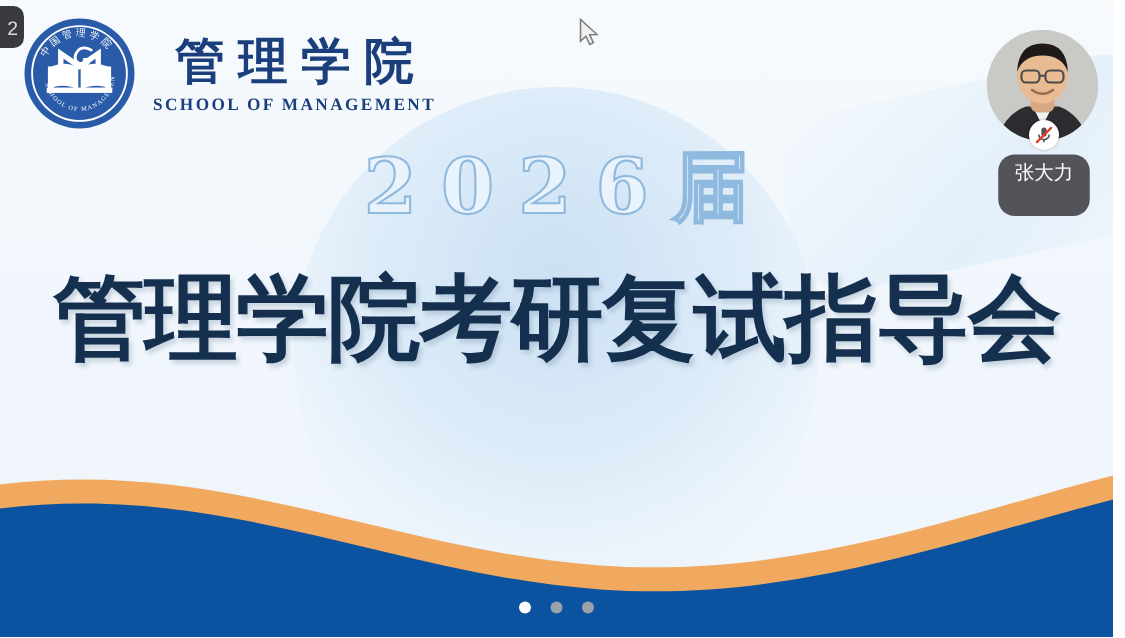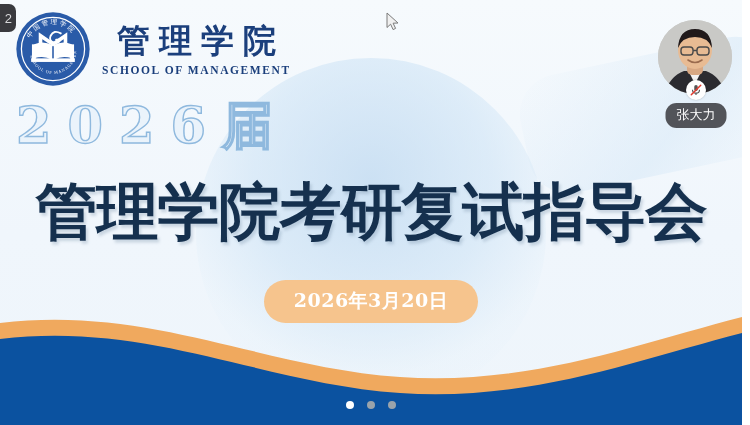--- a/index.html
+++ b/index.html
@@ -97,21 +97,21 @@
     letter-spacing: 1.6px;
     margin-top: 3px;
   }
 
   
   .year {
     position: absolute;
     left: 0;
     top: 100px;
     width: 742px;
-    text-align: left;
+    text-align: center;
     font-family: "DejaVu Serif", "Liberation Serif", serif;
     font-size: 51px;
     font-weight: 700;
     letter-spacing: 16px;
     text-indent: 16px;
     color: #eaf3fb;
     -webkit-text-stroke: 1.4px #8fb9de;
     line-height: 1;
   }
 
@@ -211,21 +211,21 @@
     box-shadow: 0 0 2px rgba(0,0,0,.25);
   }
   .name-pill {
     position: absolute;
     left: 50%;
     transform: translateX(-50%);
     top: 103px;
     background: rgba(62, 62, 66, .88);
     color: #ffffff;
     font-size: 13px;
-    padding: 3px 11px 4px;
+    padding: 3px 11px 20px;
     border-radius: 11px;
     white-space: nowrap;
     font-family: "DejaVu Sans", "Liberation Sans", sans-serif;
   }
 
   
   .corner-badge {
     position: absolute;
     left: -14px;
     top: 4px;
@@ -299,23 +299,20 @@
       <div class="logo-words">
         <div class="logo-cn">管理学院</div>
         <div class="logo-en">SCHOOL OF MANAGEMENT</div>
       </div>
     </div>
 
     <div class="year">2026届</div>
 
     <div class="headline">管理学院考研复试指导会</div>
 
-    <div class="date-wrap">
-      <div class="date-pill">2026年3月20日</div>
-    </div>
 
     <svg class="waves" viewBox="0 0 742 130" preserveAspectRatio="none">
       <path d="M0,28 C150,10 260,72 400,82 C530,91 640,48 742,22 L742,44 C640,70 530,113 400,104 C260,94 150,32 0,50 Z" fill="#f0a95e"></path>
       <path d="M0,44 C150,26 260,88 400,98 C530,107 640,64 742,38 L742,130 L0,130 Z" fill="#0b52a0"></path>
     </svg>
 
     <div class="dots">
       <div class="dot active"></div>
       <div class="dot"></div>
       <div class="dot"></div>

